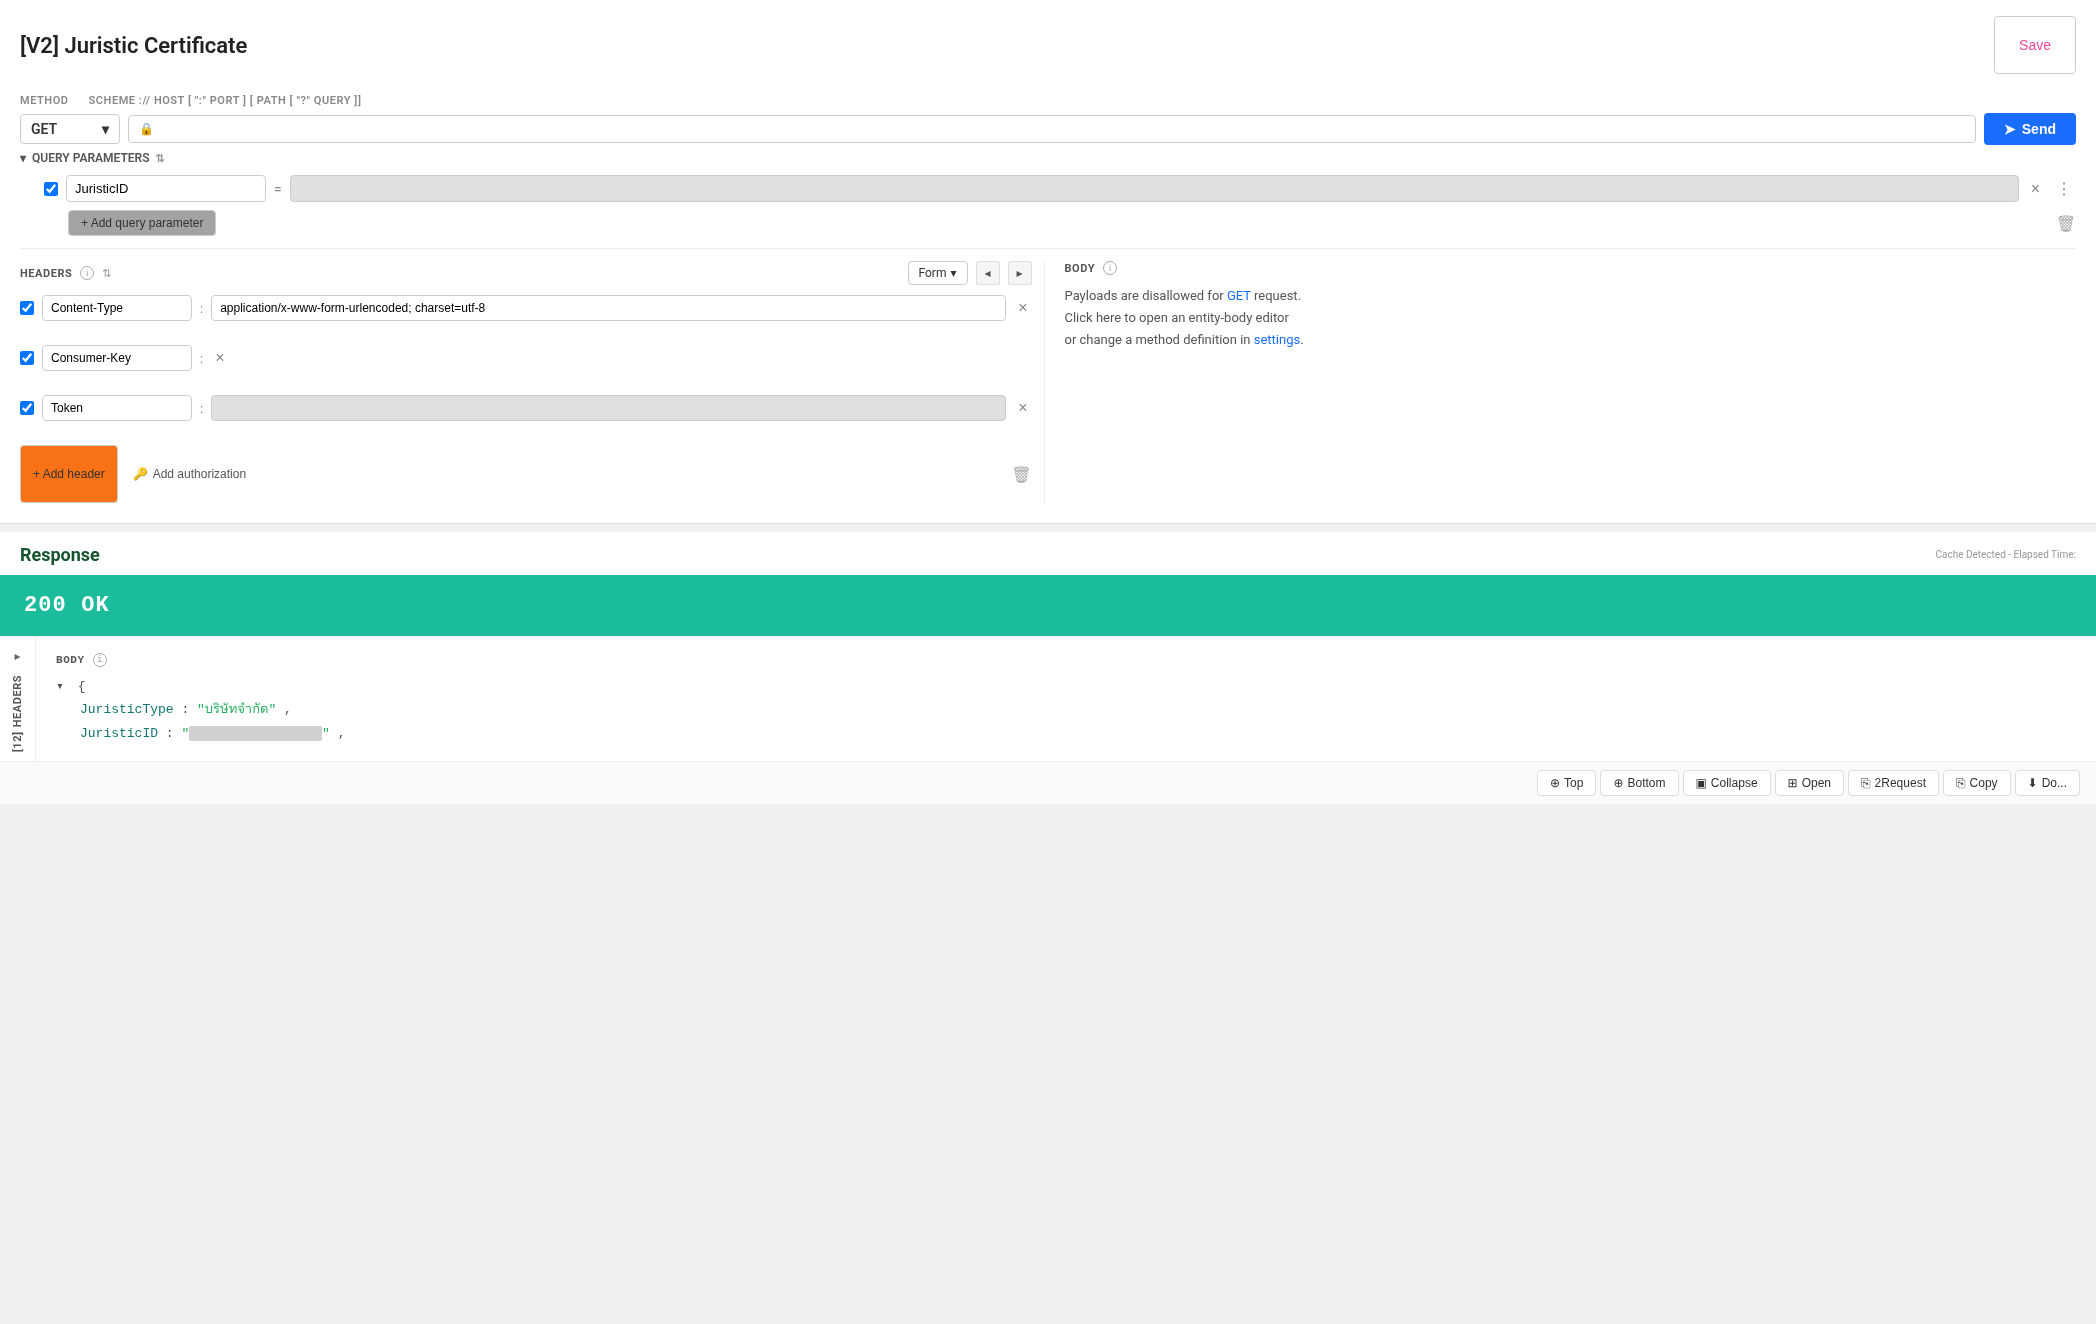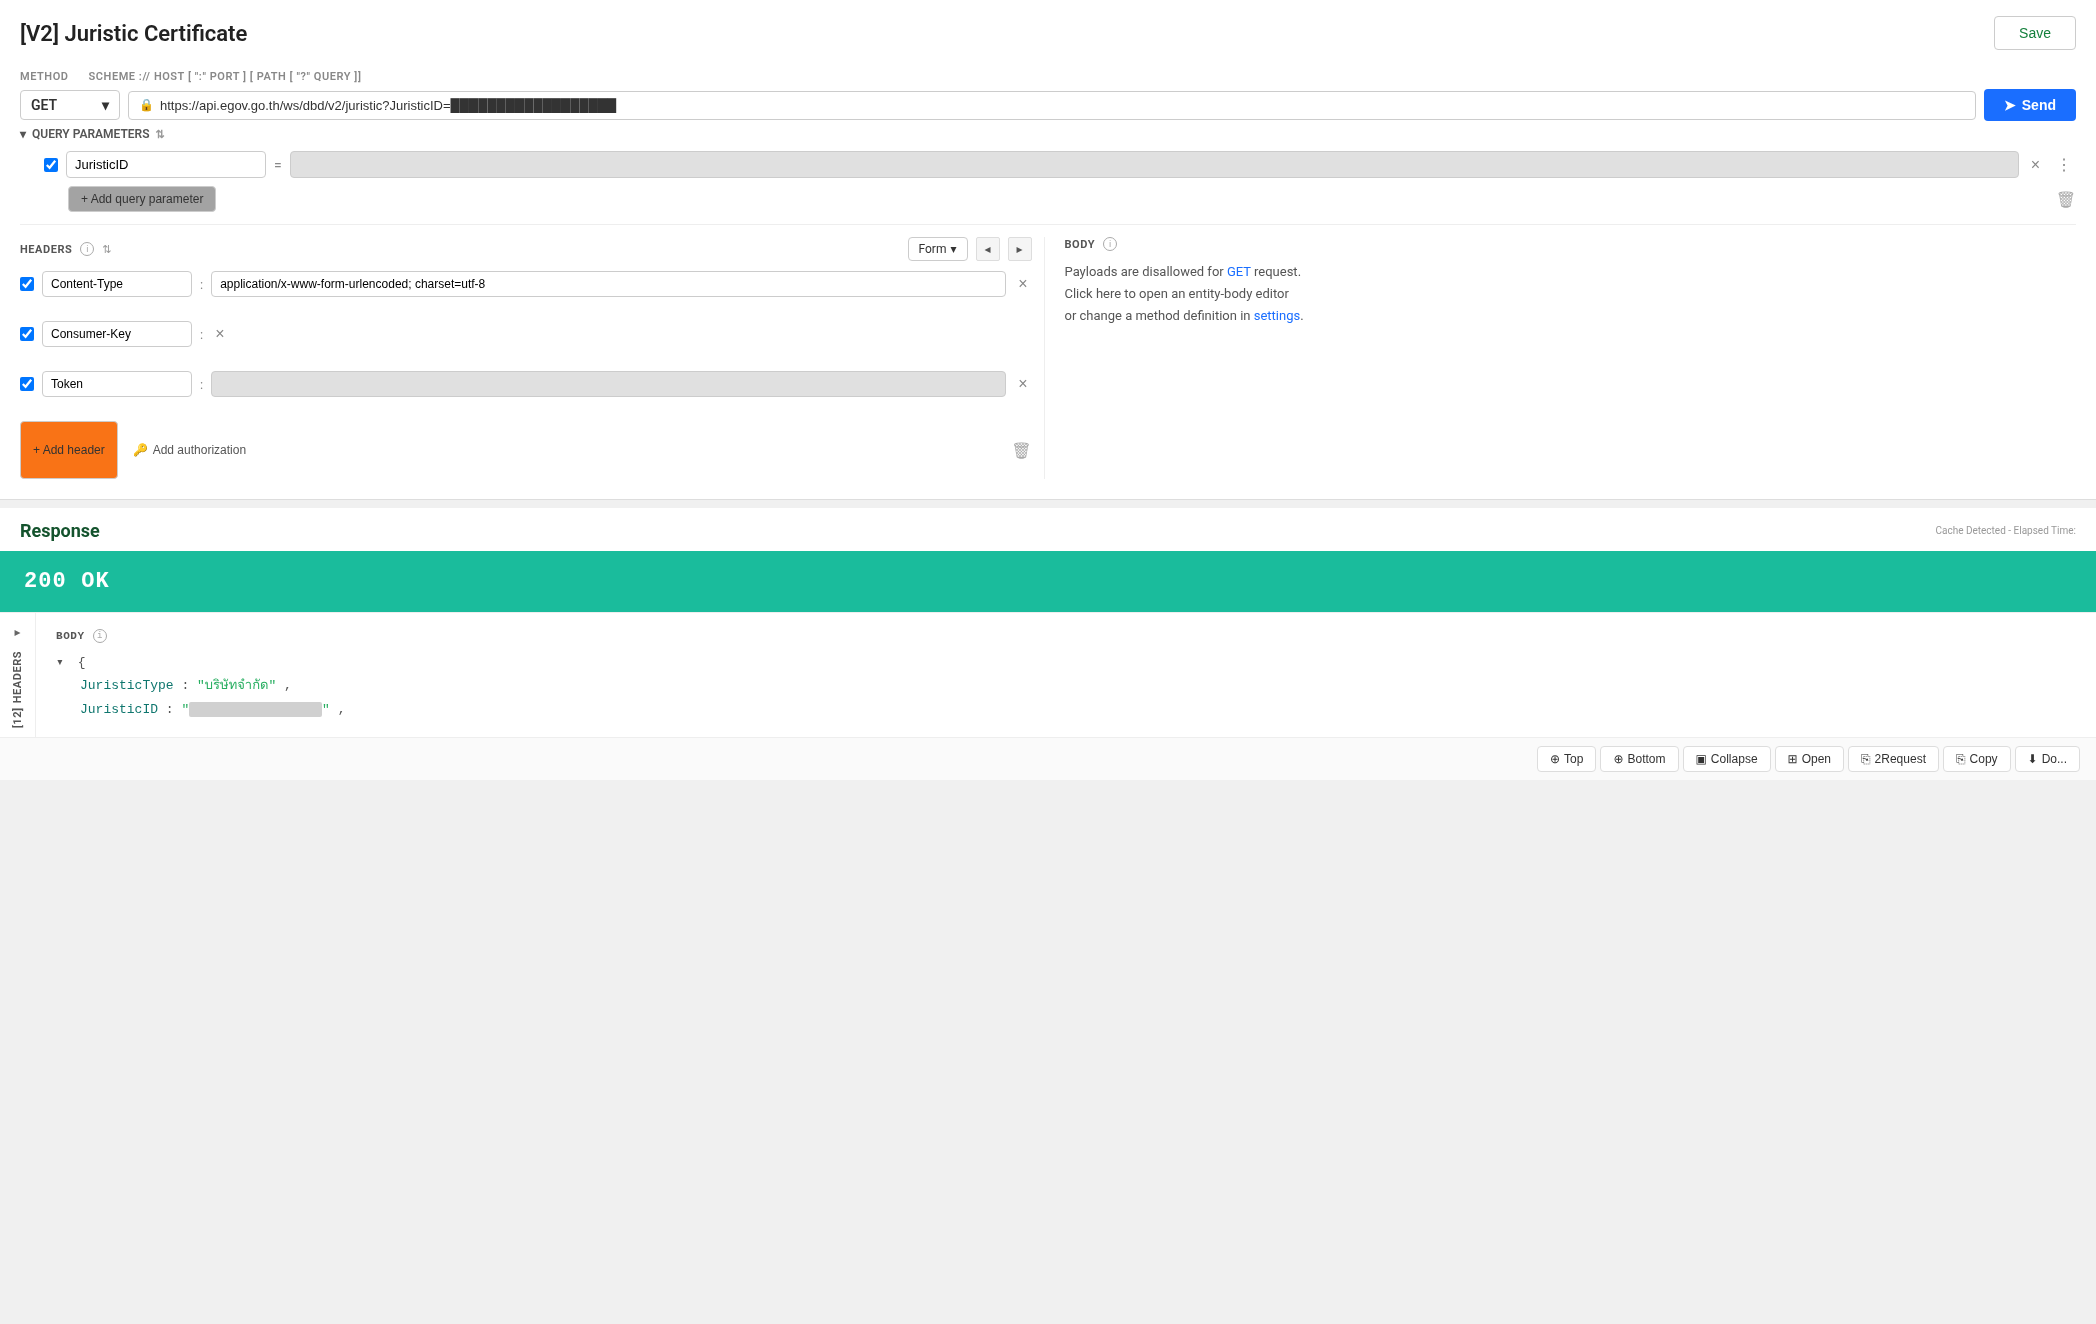--- a/index.html
+++ b/index.html
@@ -23,27 +23,27 @@
       margin-bottom: 20px;
     }
 
     .panel-title {
       font-size: 22px;
       font-weight: 600;
       color: #222;
     }
 
     .save-btn {
-      padding: 8px 24px;
+      padding: 20px 24px;
       border: 1px solid #ccc;
       background: #fff;
       border-radius: 4px;
       cursor: pointer;
       font-size: 14px;
-      color: #15803d;
+      color: #ec4899;
     }
 
     .url-row {
       display: flex;
       align-items: center;
       gap: 8px;
       margin-bottom: 6px;
     }
 
     .label-row {
@@ -458,21 +458,20 @@
       <span class="label-small">METHOD</span>
       <span class="label-small">SCHEME :// HOST [ ":" PORT ] [ PATH [ "?" QUERY ]]</span>
     </div>
     <div class="url-row">
       <div class="method-select">
         <span>GET</span>
         <span>▾</span>
       </div>
       <div class="url-input-wrapper">
         <span class="lock-icon">🔒</span>
-        <input type="text" value="https://api.egov.go.th/ws/dbd/v2/juristic?JuristicID=██████████████████" style="color: rgb(51, 51, 51); font-size: 13px; width: 100%; border: none; outline: none;">
       </div>
       <button class="send-btn">
         <span>➤</span>
         <span>Send</span>
       </button>
     </div>
 
     <div class="query-params-section">
       <div class="section-toggle">
         <span>▾</span>

